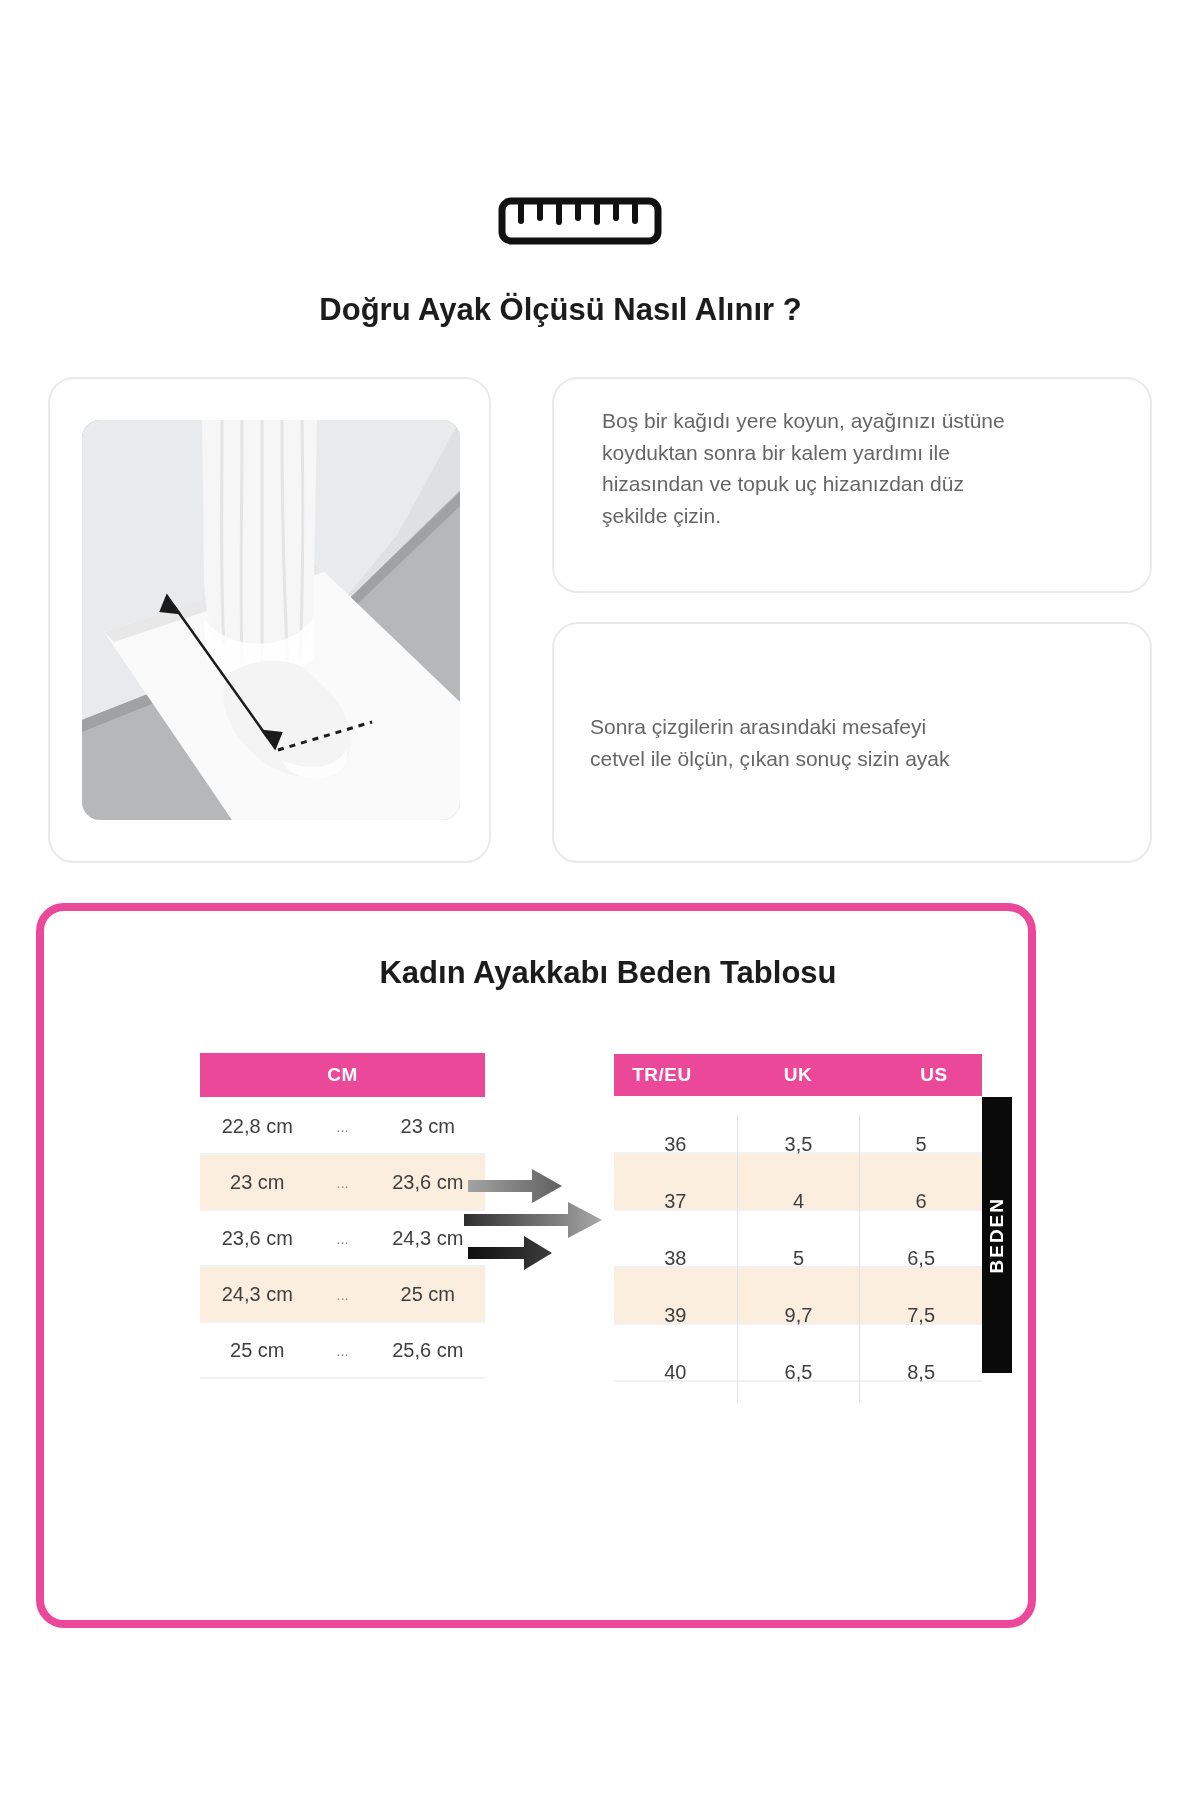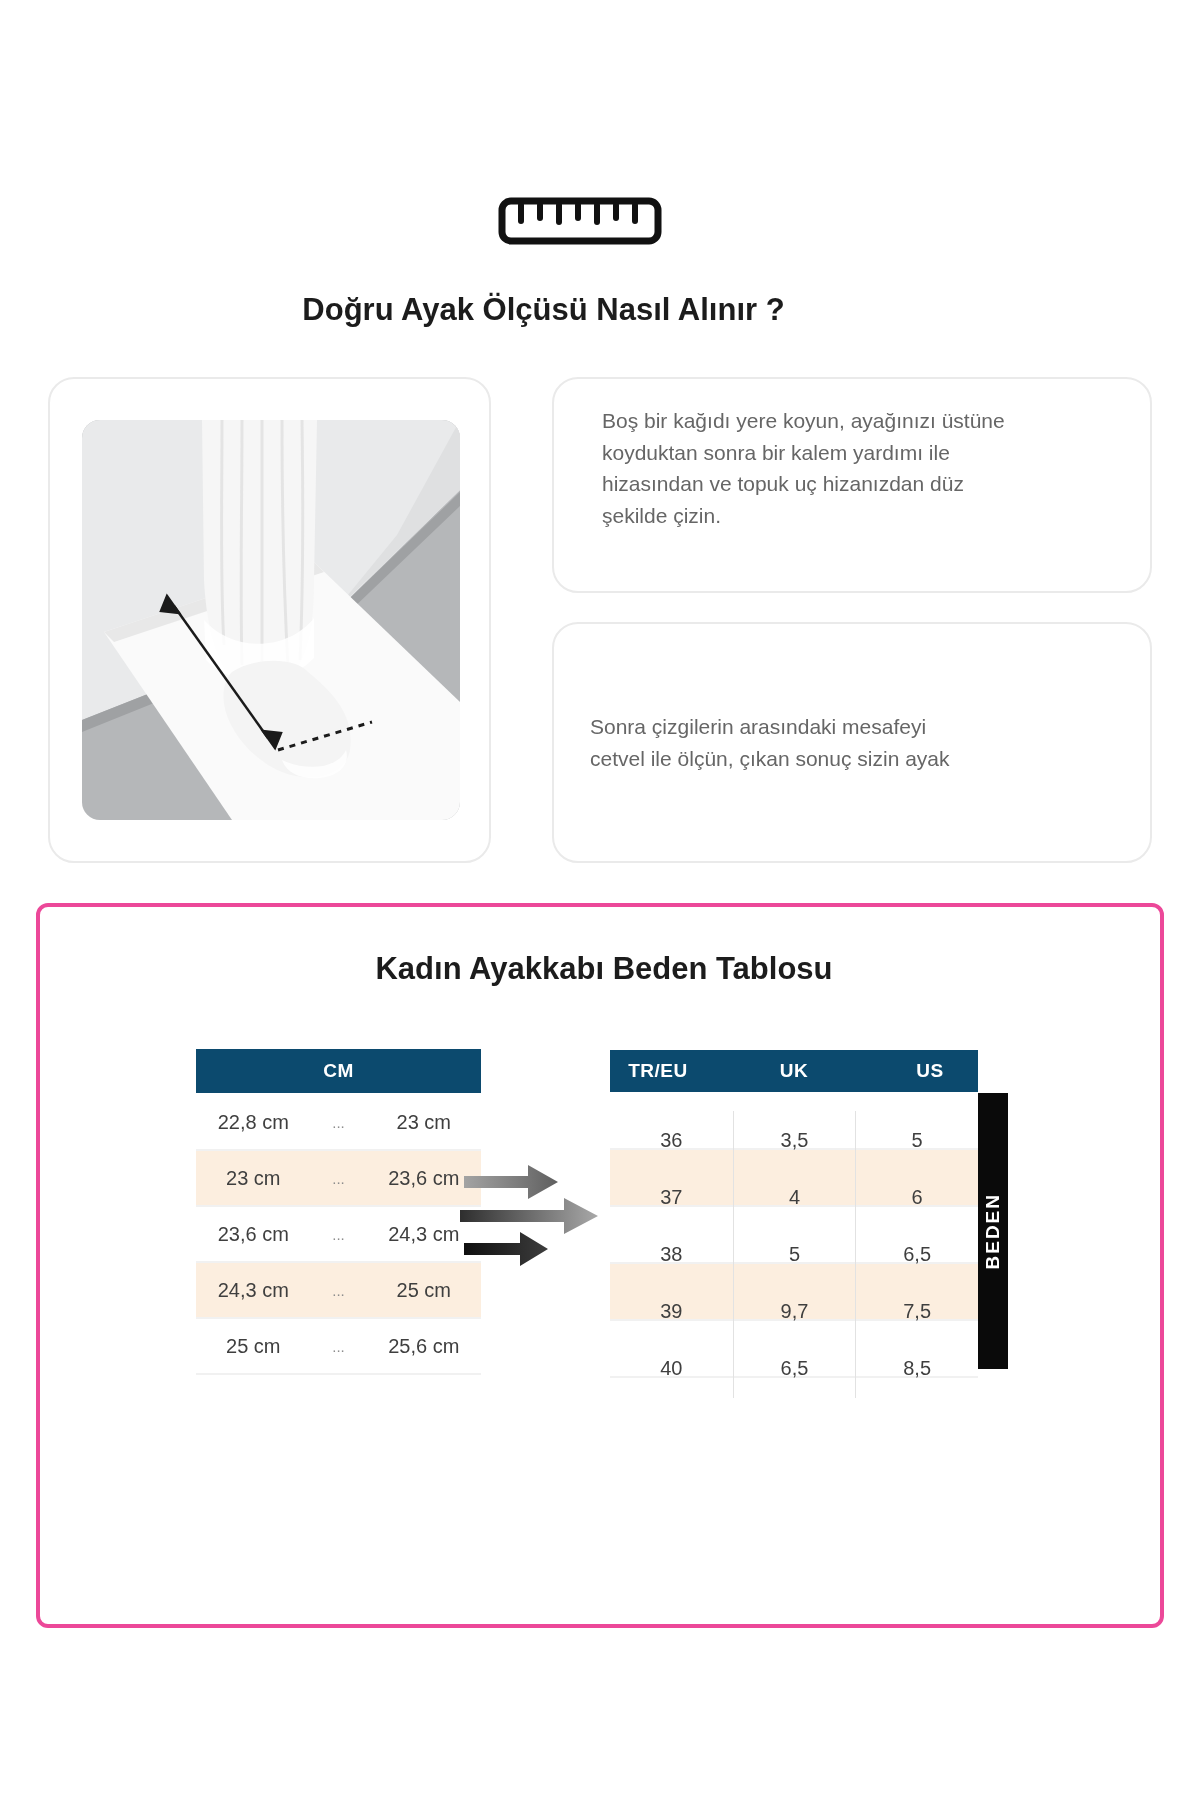--- a/index.html
+++ b/index.html
@@ -3,34 +3,34 @@
 <meta charset="utf-8">
 <style>
   html,body{margin:0;padding:0;background:#ffffff;}
   .page{
     position:relative;width:1200px;height:1800px;background:#ffffff;overflow:hidden;
     font-family:"Liberation Sans","DejaVu Sans",sans-serif;color:#1c1c1c;
   }
   .abs{position:absolute;}
   
   .ruler-wrap{left:498px;top:197px;width:164px;height:48px;}
-  .page-title{left:0;top:292px;width:1087px;text-align:center;font-size:31px;font-weight:bold;color:#1c1c1c;}
+  .page-title{left:0;top:292px;width:1087px;text-align:center;font-size:31px;font-weight:bold;color:#1c1c1c;padding-left:17px;}
   
   .card{border:2px solid #eaeaea;border-radius:26px;background:#fff;box-sizing:border-box;}
   .photo-card{left:48px;top:377px;width:443px;height:486px;}
   .photo{position:absolute;left:32px;top:41px;width:378px;height:400px;border-radius:18px;overflow:hidden;}
   .text-box1{left:552px;top:377px;width:600px;height:216px;padding:26px 48px;box-sizing:border-box;}
   .text-box2{left:552px;top:622px;width:600px;height:241px;box-sizing:border-box;display:flex;flex-direction:column;justify-content:center;padding:16px 36px;}
   .body-line{font-size:21px;line-height:31.5px;color:#666666;white-space:nowrap;}
   
-  .size-card{left:36px;top:903px;width:1128px;height:725px;border:4px solid #ec4899;border-radius:12px;background:#fff;box-sizing:border-box;}
+  .size-card{left:36px;top:903px;width:1000px;height:725px;border:8px solid #ec4899;border-radius:28px;background:#fff;box-sizing:border-box;}
   .size-heading{left:0;top:44px;width:1128px;text-align:center;font-size:31px;font-weight:bold;color:#1c1c1c;}
   
   .tbl{box-sizing:border-box;}
-  .tbl-header{background:#0c4a6e;color:#ffffff;font-size:19px;font-weight:bold;letter-spacing:0.5px;
+  .tbl-header{background:#ec4899;color:#ffffff;font-size:19px;font-weight:bold;letter-spacing:0.5px;
     display:flex;align-items:center;justify-content:center;}
   .cm-table{left:156px;top:142px;width:285px;}
   .cm-table .tbl-header{height:44px;margin-bottom:2px;}
   .cm-row{height:54px;display:grid;grid-template-columns:1fr 56px 1fr;align-items:center;
     border-bottom:2px solid #f1f1f1;font-size:20px;color:#3f3f3f;text-align:center;}
   .cm-row .dots{font-size:15px;color:#8d8d8d;}
   .row-alt{background:#fceedf;}
   .size-table{left:570px;top:143px;width:368px;}
   .size-table .tbl-header{height:42px;display:grid;grid-template-columns:1fr 1fr 1fr;margin-bottom:1px;gap:40px;}
   .size-table .tbl-header div{text-align:center;}

